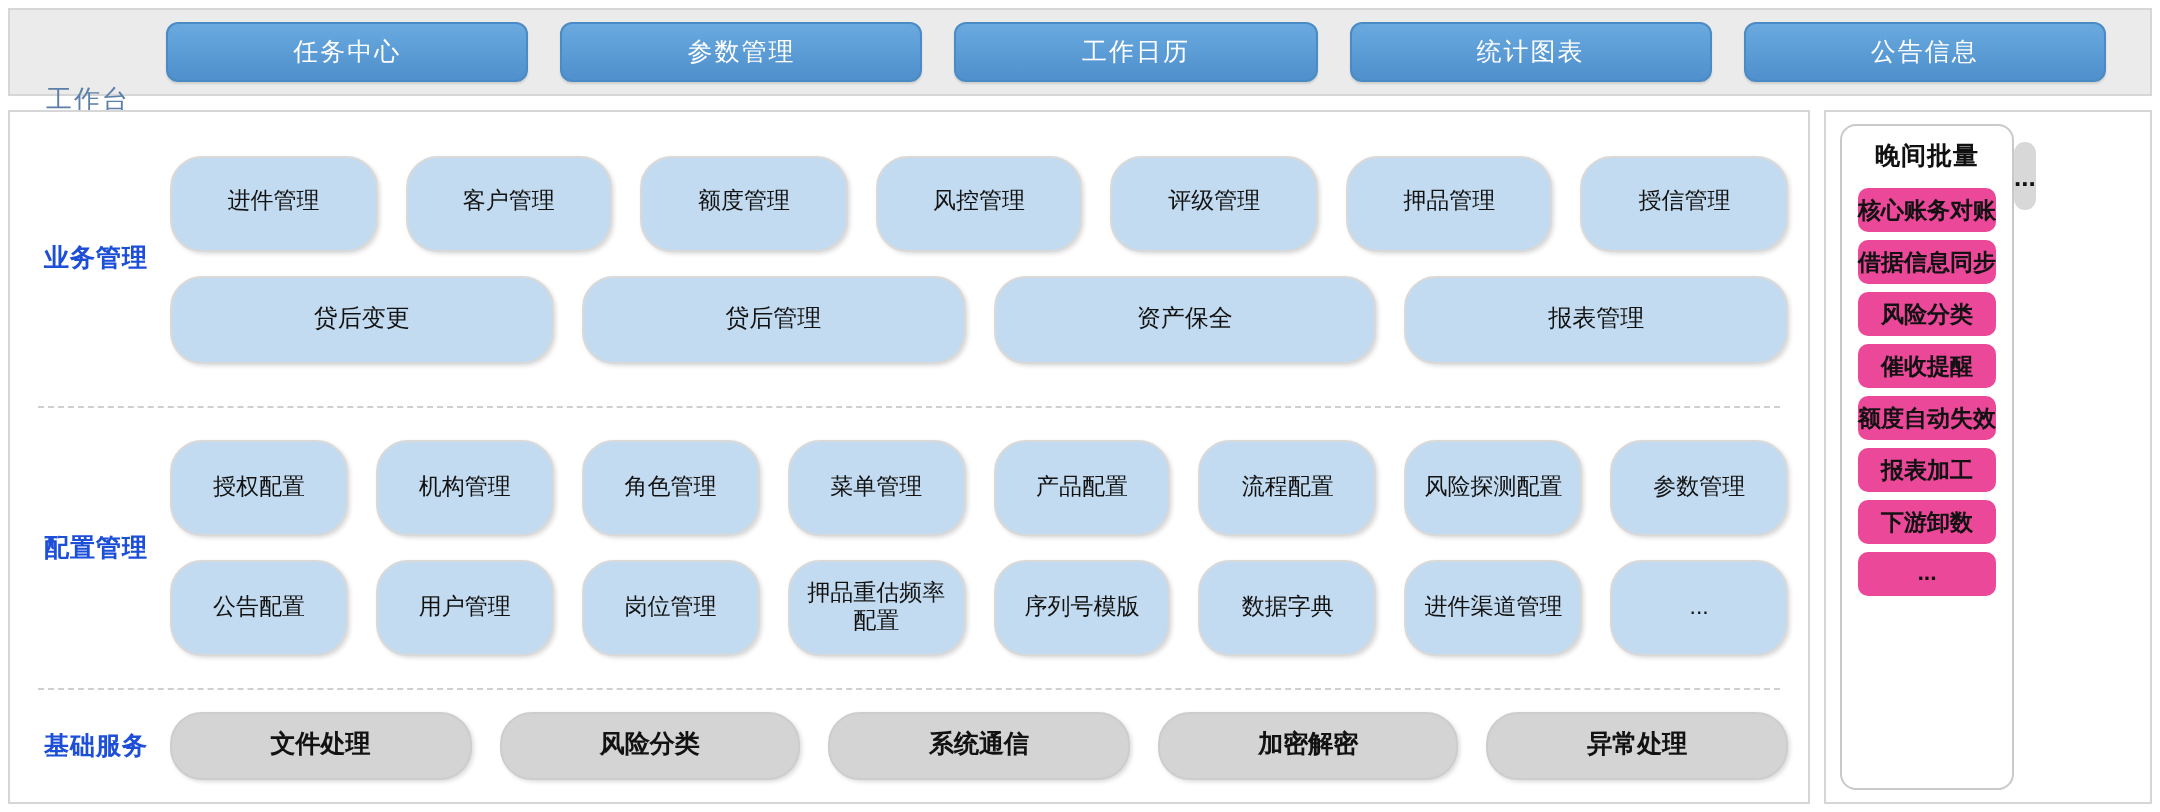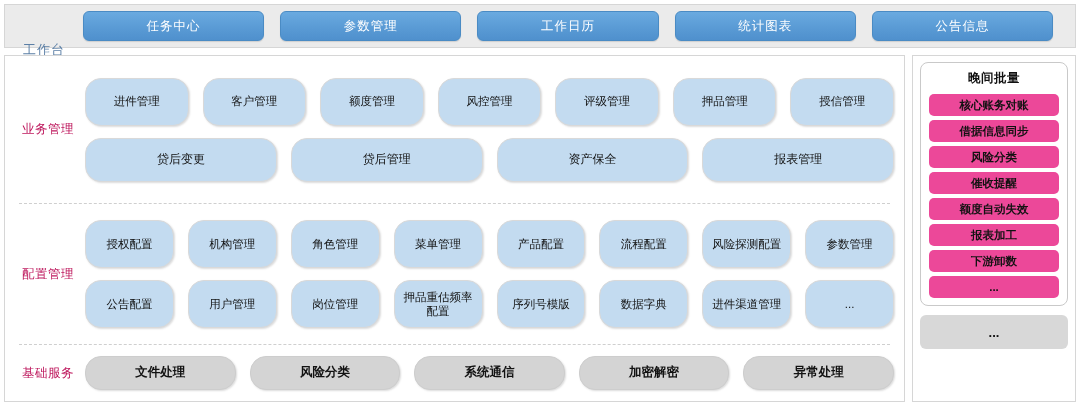--- a/index.html
+++ b/index.html
@@ -94,22 +94,22 @@
     height: 0;
     border-top: 1px dashed #cfcfcf;
     margin: 0 14px;
   }
 
   .sec-label {
     flex: 0 0 auto;
     width: 74px;
     text-align: center;
     font-size: 12.5px;
-    font-weight: normal;
-    color: #be185d;
+    font-weight: bold;
+    color: #1d4ed8;
     letter-spacing: 0.5px;
   }
   .sec-rows {
     flex: 1 1 auto;
     display: flex;
     flex-direction: column;
     justify-content: center;
     gap: 12px;
     height: 100%;
   }
@@ -156,21 +156,21 @@
     position: absolute;
     left: 912px;
     top: 55px;
     width: 164px;
     height: 347px;
     box-sizing: border-box;
     border: 1px solid #d6d6d6;
     background: #ffffff;
     padding: 6px 7px;
     display: flex;
-    flex-direction: column;
+    flex-direction: row;
   }
   .batch-card {
     border: 1px solid #c9c9c9;
     border-radius: 8px;
     background: #ffffff;
     padding: 5px 8px 7px 8px;
     box-sizing: border-box;
     display: flex;
     flex-direction: column;
     gap: 4px;

